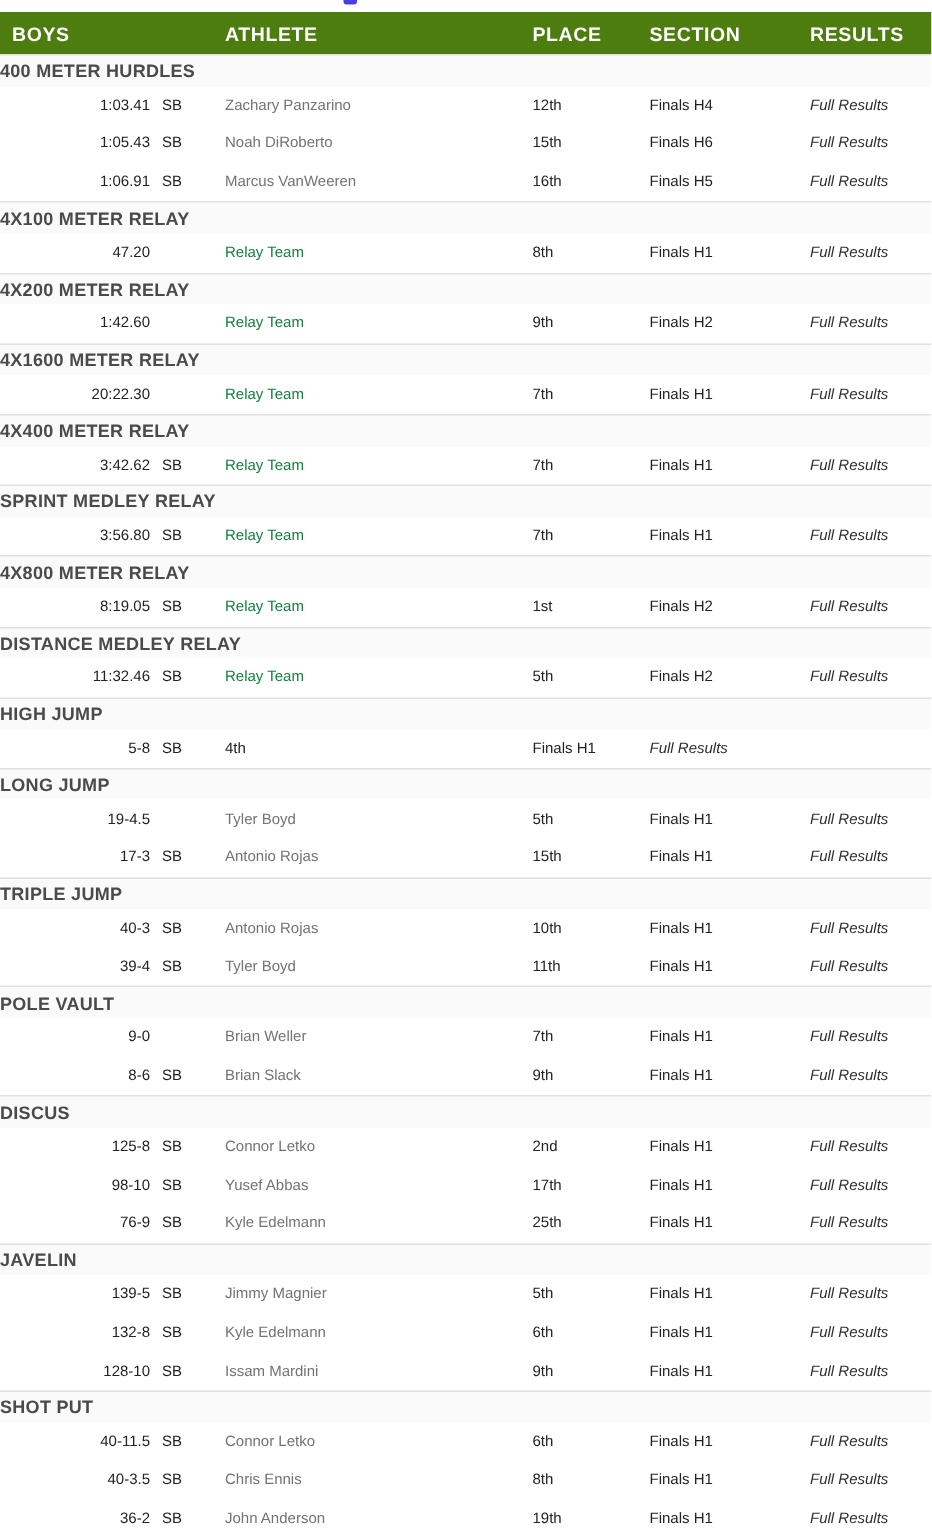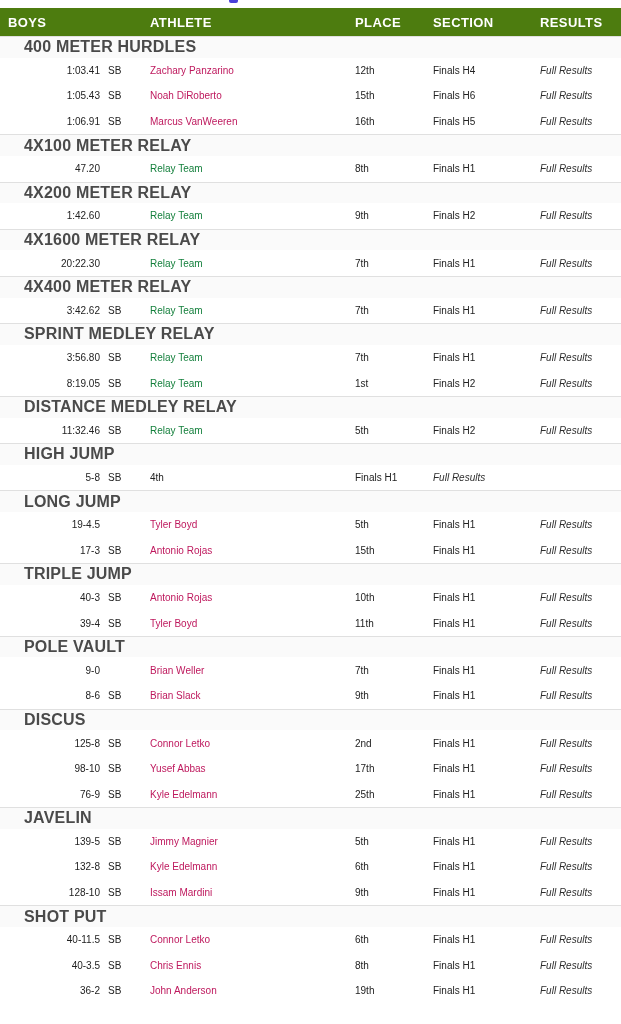--- a/index.html
+++ b/index.html
@@ -29,41 +29,41 @@
   }
   .header-bar .hcell { white-space: nowrap; }
   .header-bar .hcell:first-child { padding-left: 8px; }
 
   .section-row {
     height: 21.6px;
     background: #fafafa;
     border-top: 1px solid #e0e0e0;
     display: flex;
     align-items: center;
-    padding-left: 24px;
-    font-size: 16px;
+    padding-left: 0;
+    font-size: 12px;
     font-weight: bold;
     color: #4a4a4a;
     letter-spacing: 0.2px;
     white-space: nowrap;
   }
 
   .data-row {
     height: 25.6px;
     background: #ffffff;
     display: grid;
     grid-template-columns: 100px 50px 205px 78px 107px 81px;
     align-items: center;
     font-size: 10px;
     color: #222222;
   }
   .cell { white-space: nowrap; overflow: hidden; }
   .cell.mark { text-align: right; }
   .cell.sb { padding-left: 8px; }
-  .athlete-link { color: #be185d; cursor: pointer; }
+  .athlete-link { color: #737373; cursor: pointer; }
   .athlete-plain { color: #15803d; }
   .cell.results { font-style: italic; color: #2e2e2e; cursor: pointer; }
 </style>
 </head>
 <body>
 
 <div class="top-strip">
   <div class="cutoff-fragment"></div>
 </div>
 
@@ -155,20 +155,21 @@
     <div class="data-row">
       <div class="cell mark">3:56.80</div>
       <div class="cell sb">SB</div>
       <div class="cell athlete">
         <div class="athlete-plain">Relay Team</div>
       </div>
       <div class="cell place">7th</div>
       <div class="cell section">Finals H1</div>
       <div class="cell results">Full Results</div>
     </div>
+    <div class="section-row">4X800 METER RELAY</div>
     <div class="data-row">
       <div class="cell mark">8:19.05</div>
       <div class="cell sb">SB</div>
       <div class="cell athlete">
         <div class="athlete-plain">Relay Team</div>
       </div>
       <div class="cell place">1st</div>
       <div class="cell section">Finals H2</div>
       <div class="cell results">Full Results</div>
     </div>

